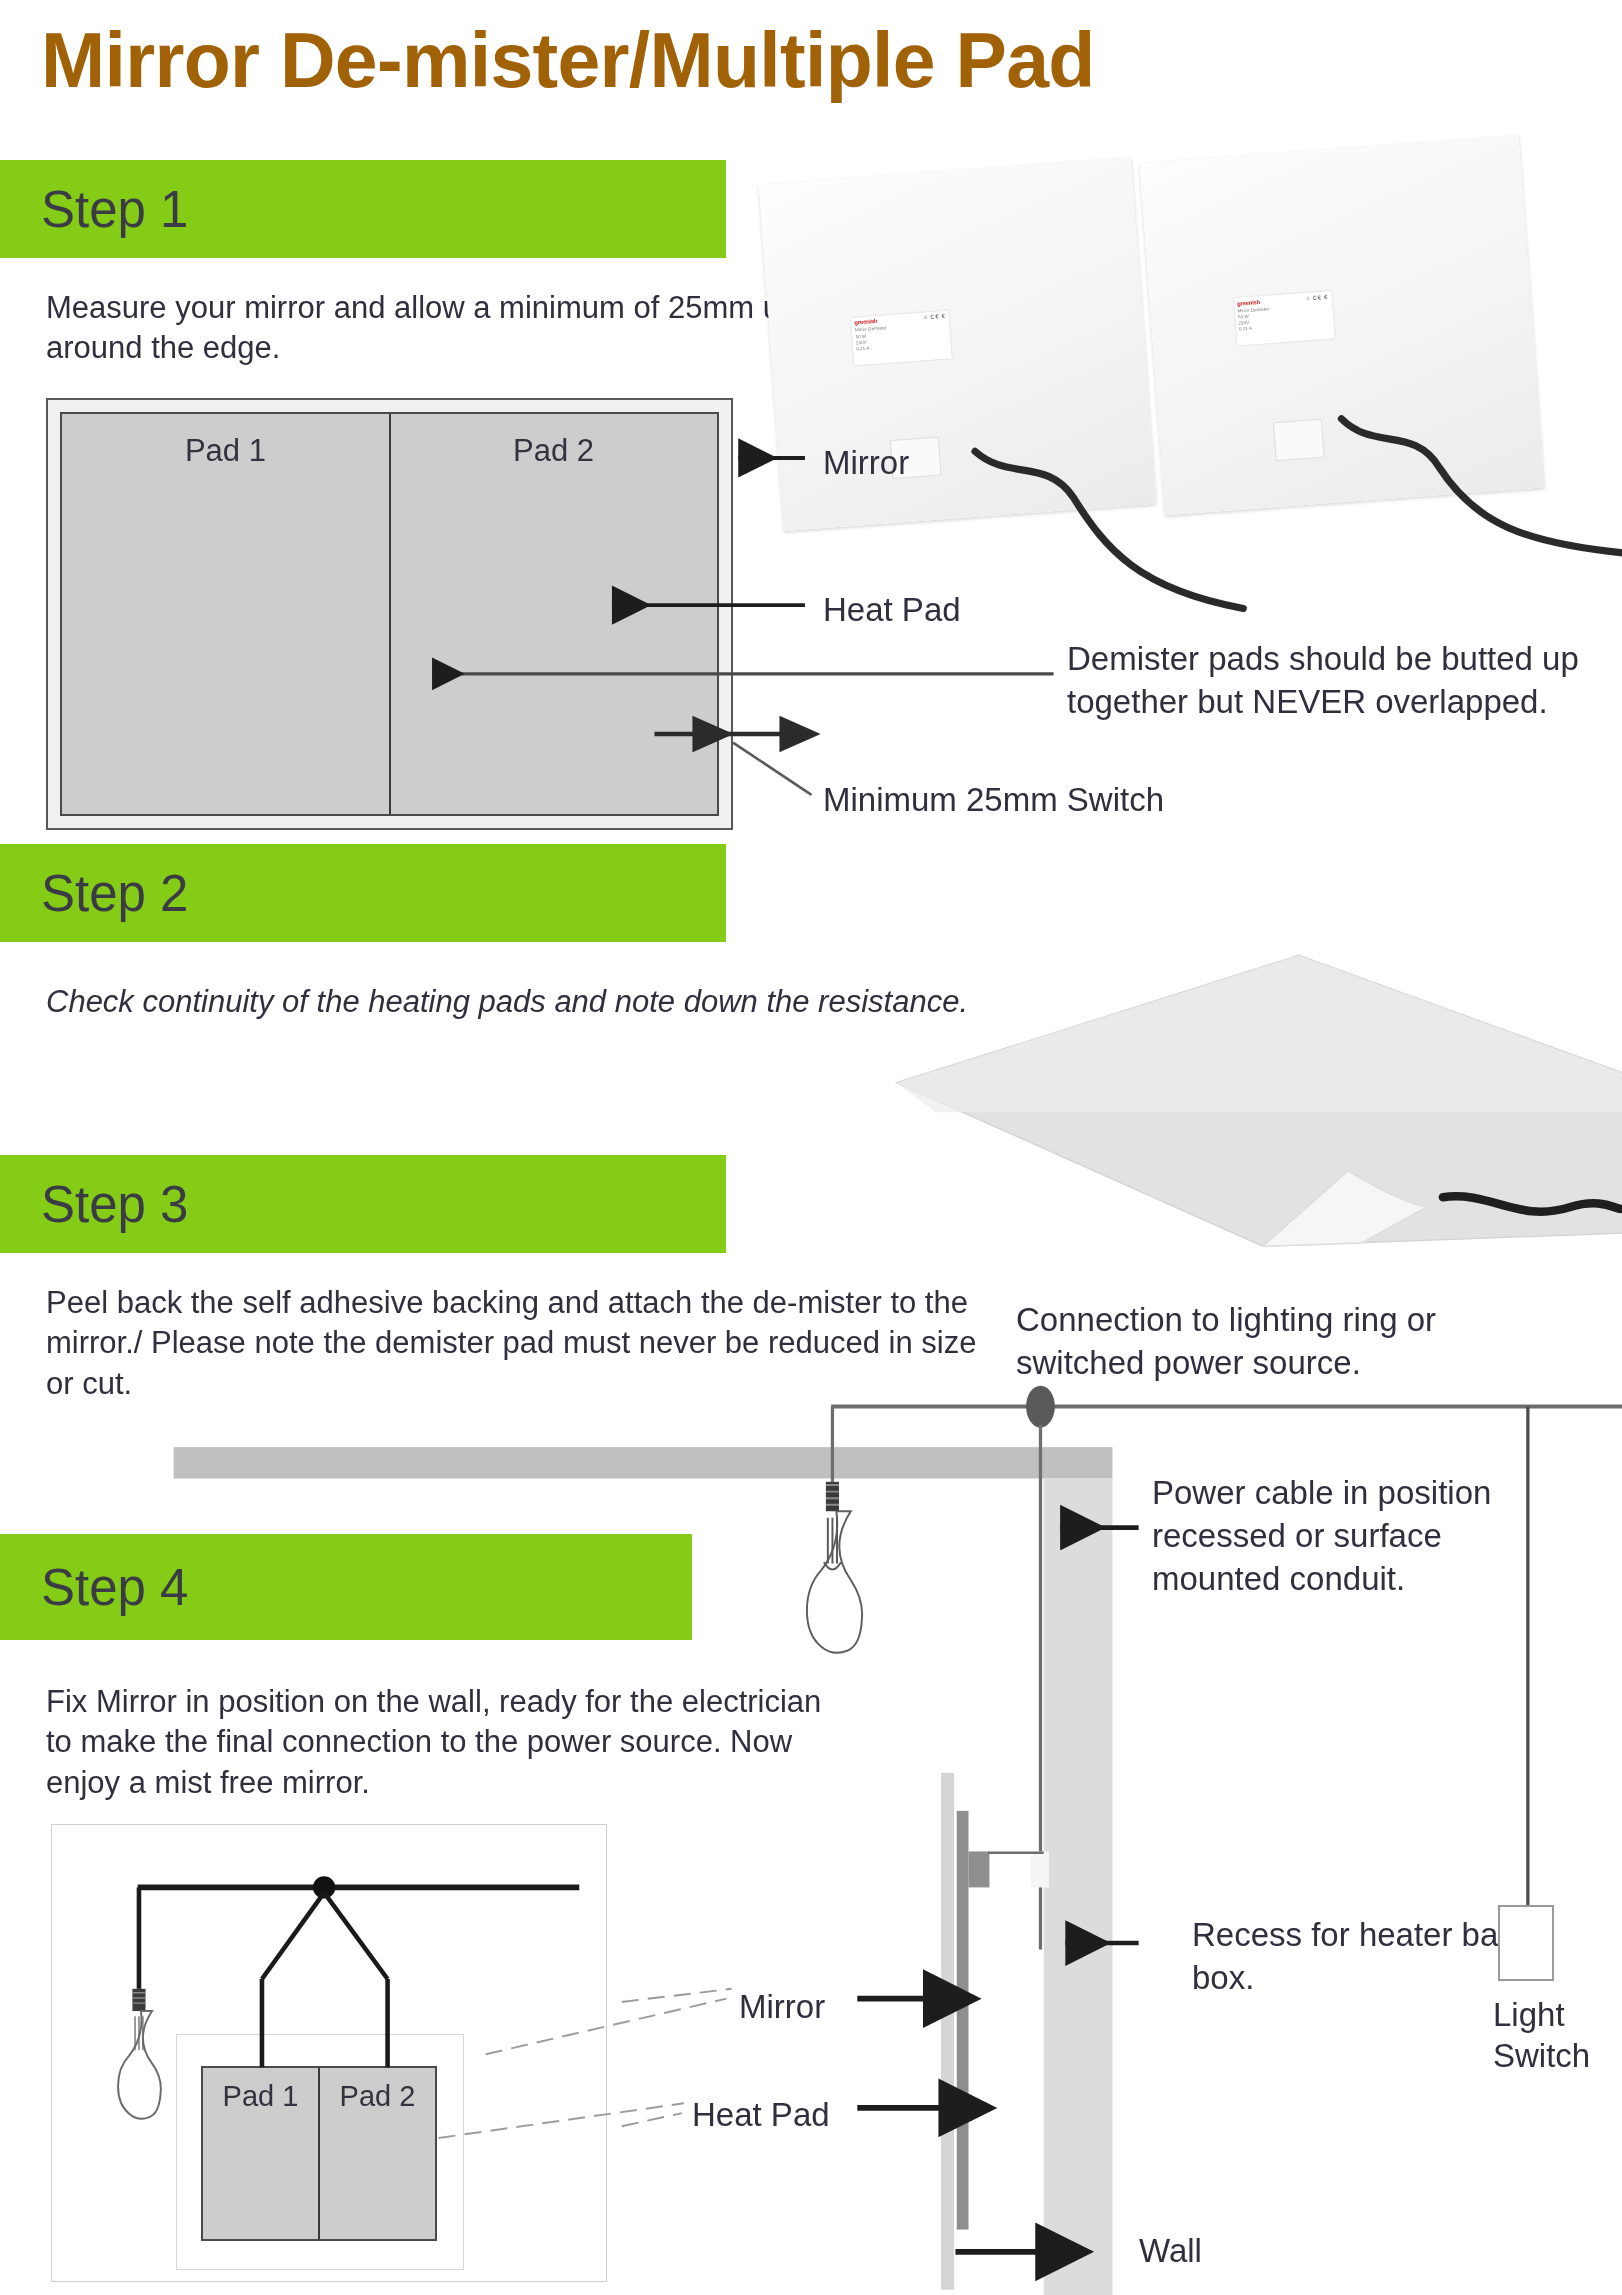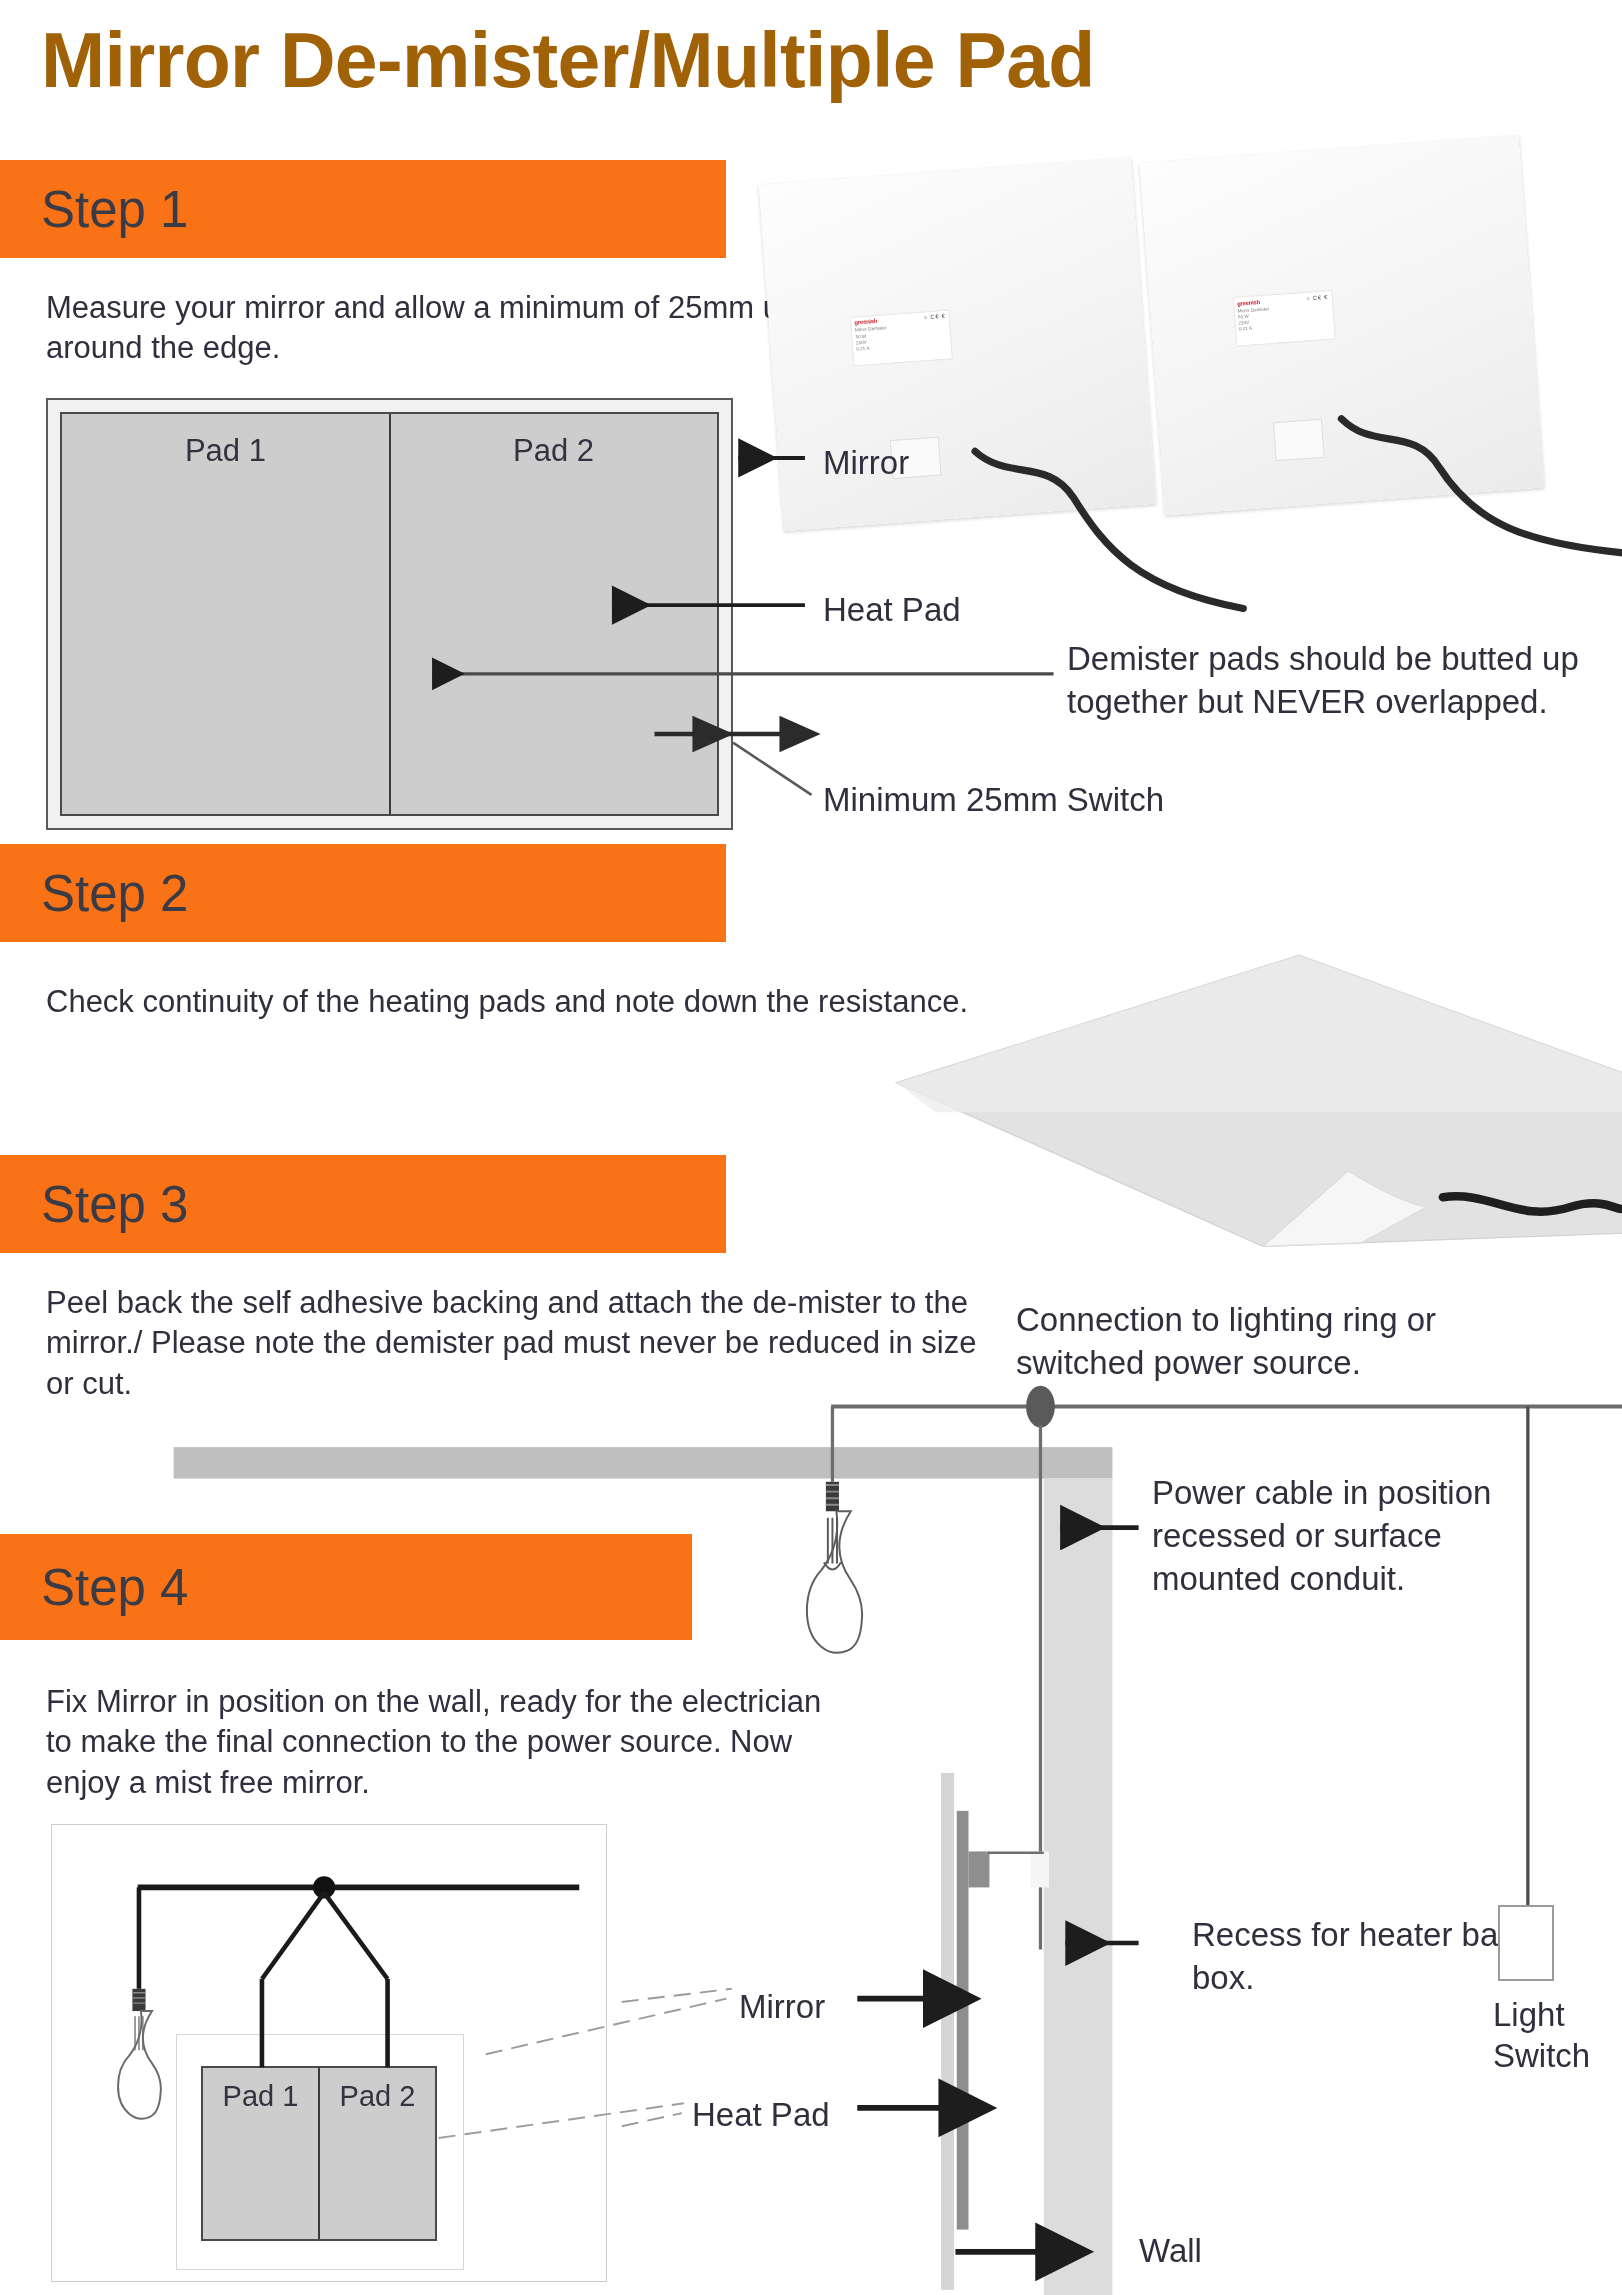--- a/index.html
+++ b/index.html
@@ -11,38 +11,38 @@
 
   
   #page-title{
     left:41px;top:19.6px;width:1505px;
     font-size:77px;line-height:1.05;font-weight:700;
     letter-spacing:-0.7px;color:#a16207;
   }
 
   
   .step-band{
-    background:#f97316;
+    background:#84cc16;
     display:flex;align-items:center;
   }
   .step-band .step-label{
     font-size:51px;color:#3b3b46;font-weight:400;letter-spacing:0px;
     padding-left:41px;
   }
   #step1-band{left:0;top:160px;width:726px;height:98px;}
   #step2-band{left:0;top:844px;width:726px;height:98px;}
   #step3-band{left:0;top:1155px;width:726px;height:98px;}
   #step4-band{left:0;top:1534px;width:692px;height:106px;}
 
   
   .body-text{
     font-size:31px;line-height:1.30;color:#2f2f3d;font-weight:400;
   }
   #step1-text{left:46px;top:288px;width:1047px;}
-  #step2-text{left:46px;top:982px;width:1047px;}
+  #step2-text{left:46px;top:982px;width:1047px;font-style:italic;}
   #step3-text{left:46px;top:1283px;width:949px;}
   #step4-text{left:46px;top:1682px;width:805px;}
 
   
   #mirror-diagram{left:46px;top:398px;width:687px;height:432px;}
   #mirror-outer{
     position:absolute;inset:0;
     background:#f1f1f1;border:2.6px solid #595959;box-sizing:border-box;
   }
   #mirror-inner{

